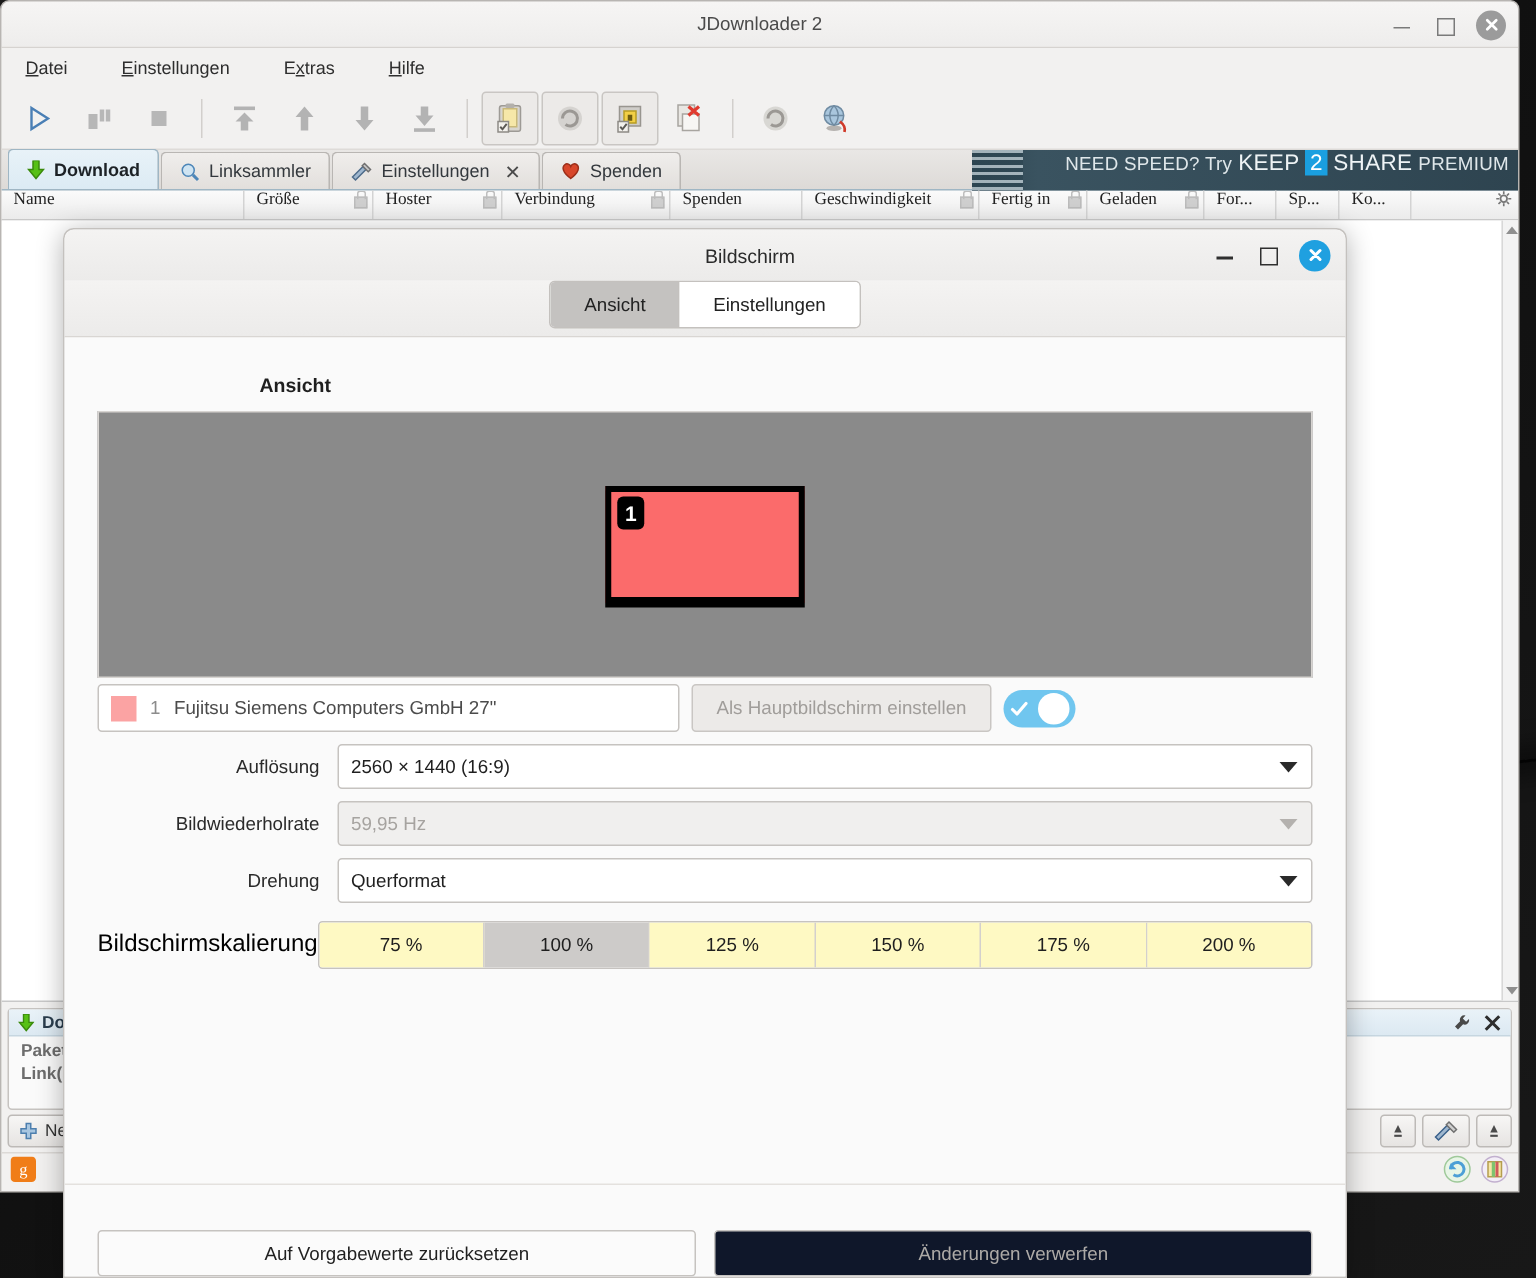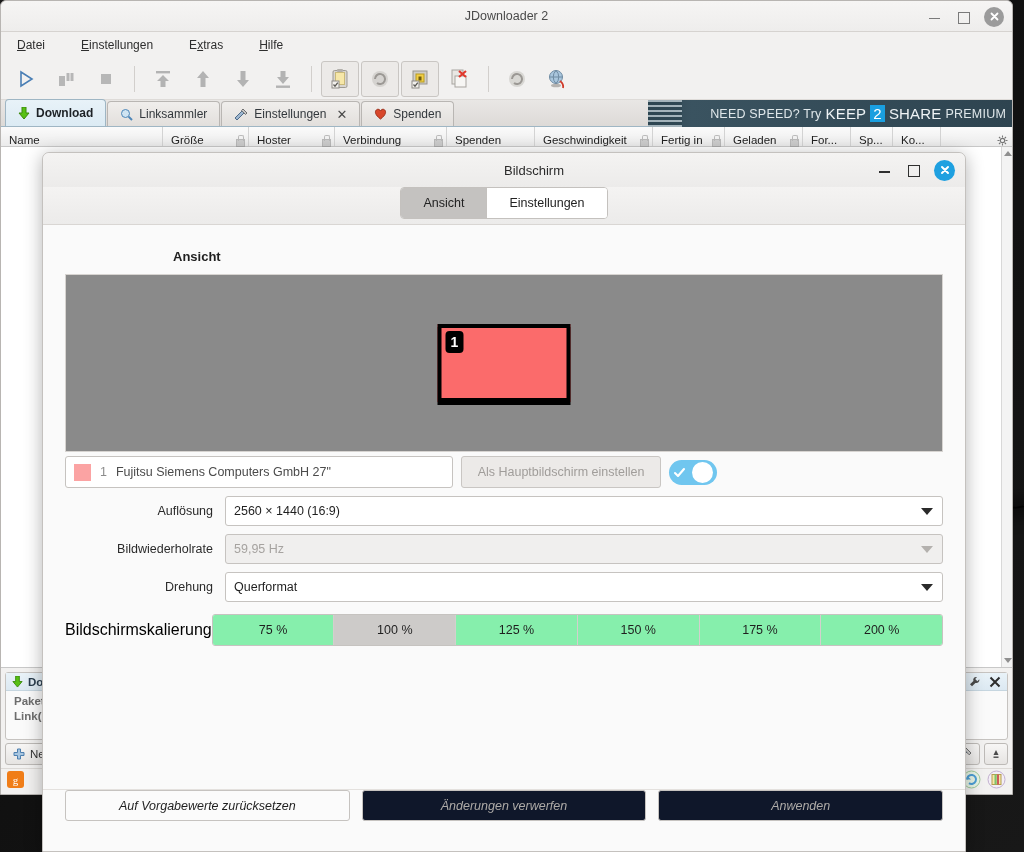--- a/index.html
+++ b/index.html
@@ -104,41 +104,41 @@
     margin-right: 1px;
   }
   .tab.active {
     background: linear-gradient(180deg,#e8f2f8,#dcebf4);
     border-color:#9fb6c4; font-weight: bold; color:#1d2226;
     height: 27px;
   }
   .tab .tclose { font-size: 13px; color:#4a4a4a; margin-left:4px; }
   .banner {
     position:absolute; right:0; top:0; height:27px; width:364px;
-    display:flex; align-items:center; justify-content:flex-end;
+    display:flex; align-items:flex-start; justify-content:flex-end;
     background: linear-gradient(90deg,#2d4551 0%, #3a5360 12%, #2e4450 100%);
     overflow:hidden;
   }
   .banner .bstripes { position:absolute; left:0; top:0; width:34px; height:100%;
      background: repeating-linear-gradient(180deg,#c9d6dc 0 2px,#2d4551 2px 5px); opacity:.75; }
   .banner .btxt { font-size: 13.5px; color:#dfe7ea; letter-spacing:.2px;
      padding-right:6px; white-space:nowrap; display:flex; align-items:center; gap:4px; }
   .banner .big { font-size: 15px; color:#eef3f5; }
   .banner .hl { background:#1a9fe0; color:#fff; padding:0 3px; }
   .banner .small { font-size: 12.5px; color:#dfe7ea; }
 
   
   .colheader {
     height: 20px; flex: 0 0 20px;
     background: linear-gradient(180deg,#fbfbfb,#ebebeb);
     border-bottom:1px solid #c8c8c8;
     display:flex; align-items:stretch; font-size:11.5px; color:#222;
   }
-  .colheader .col { display:flex; align-items:flex-end; padding-left:8px;
-    border-right:1px solid #d3d3d3; position:relative; cursor:default; }
+  .colheader .col { display:flex; align-items:flex-start; padding-left:8px;
+    border-right:1px solid #d3d3d3; position:relative; cursor:default;font-family:Liberation Serif, serif; }
   .lockicon { width:9px; height:11px; margin-left:auto; margin-right:4px;
     position:relative; opacity:.55; }
   .lockicon::before { content:""; position:absolute; left:1px; top:4px;
     width:7px; height:6px; background:#b0b0b0; border:1px solid #8e8e8e; }
   .lockicon::after { content:""; position:absolute; left:2.5px; top:0px;
     width:4px; height:5px; border:1px solid #8e8e8e; border-bottom:none;
     border-radius:2px 2px 0 0; }
 
   
   .tablebody { flex: 1; background:#fff; border-bottom:1px solid #c8c8c8;
@@ -171,21 +171,21 @@
      display:flex; align-items:center; padding:0 7px; gap:5px;
      font-size:11.5px; color:#333; cursor:default; }
   .grow { flex:1; }
 
   
   .statusbar { flex:0 0 26px; background:#f2f1f0; border-top:1px solid #dcd9d6;
      display:flex; align-items:center; padding:0 6px; gap:6px; }
 
   
   #dialog {
-    position:absolute; left:42px; top:152px; width:924px; height:700px;
+    position:absolute; left:42px; top:152px; width:856px; height:700px;
     background:#fafafa; border:1px solid #c4c1be;
     border-top-left-radius:7px; border-top-right-radius:7px;
     box-shadow: 0 3px 18px rgba(0,0,0,.30);
     display:flex; flex-direction:column; overflow:hidden;
   }
   .dlg-title { height:34px; flex:0 0 34px;
     background: linear-gradient(180deg,#f4f3f2,#ecebea);
     display:flex; align-items:center; position:relative;
     border-top-left-radius:7px; border-top-right-radius:7px; }
   .dlg-title .dtxt { flex:1; text-align:center; font-size:13px; color:#2b2b2b;
@@ -262,26 +262,26 @@
   .toggle { width:48px;height:25px;border-radius:13px;background:#70c6ef;
      display:flex;align-items:center;justify-content:space-between;
      padding:0 4px; cursor:default; }
   .toggle .knob { width:21px;height:21px;border-radius:50%;background:#fff; }
 
   .scalerow { display:flex; align-items:center; margin-top:12px; }
   .scale-group { flex:1; display:flex; border:1px solid #c6c3c0; border-radius:3px;
      overflow:hidden; height:32px; background:#fbfbfb; }
   .scale-btn { flex:1; display:flex;align-items:center;justify-content:center;
      font-size:12.5px;color:#1f1f1f; border-right:1px solid #d3d0cd;
-     background:#86efac; cursor:default; }
+     background:#fef9c3; cursor:default; }
   .scale-btn:last-child { border-right:none; }
   .scale-btn.sel { background:#cdcbc9; }
 
   .dlg-footer { flex:0 0 62px; background:#fafafa; border-top:1px solid #e4e1de;
-     display:flex; align-items:flex-start; gap:12px; padding:0 22px;font-style:italic; }
+     display:flex; align-items:flex-end; gap:12px; padding:0 22px; }
   .fbtn { flex:1; height:31px; border:1px solid #c6c3c0; border-radius:3px;
      background:#fbfbfb; display:flex;align-items:center;justify-content:center;
      font-size:12.5px; color:#1f1f1f; cursor:default; }
   .fbtn.disabled { color:#adaaa7; background:#0f172a; }
 
   .spacer-flex { flex:1; }
 </style>
 </head>
 <body>
 
@@ -658,15 +658,14 @@
         <div class="scale-btn">200 %</div>
       </div>
     </div>
 
     <div class="spacer-flex"></div>
   </div>
 
   <div class="dlg-footer">
     <div class="fbtn">Auf Vorgabewerte zurücksetzen</div>
     <div class="fbtn disabled">Änderungen verwerfen</div>
-    <div class="fbtn disabled">Anwenden</div>
   </div>
 </div>
 
 </body></html>

